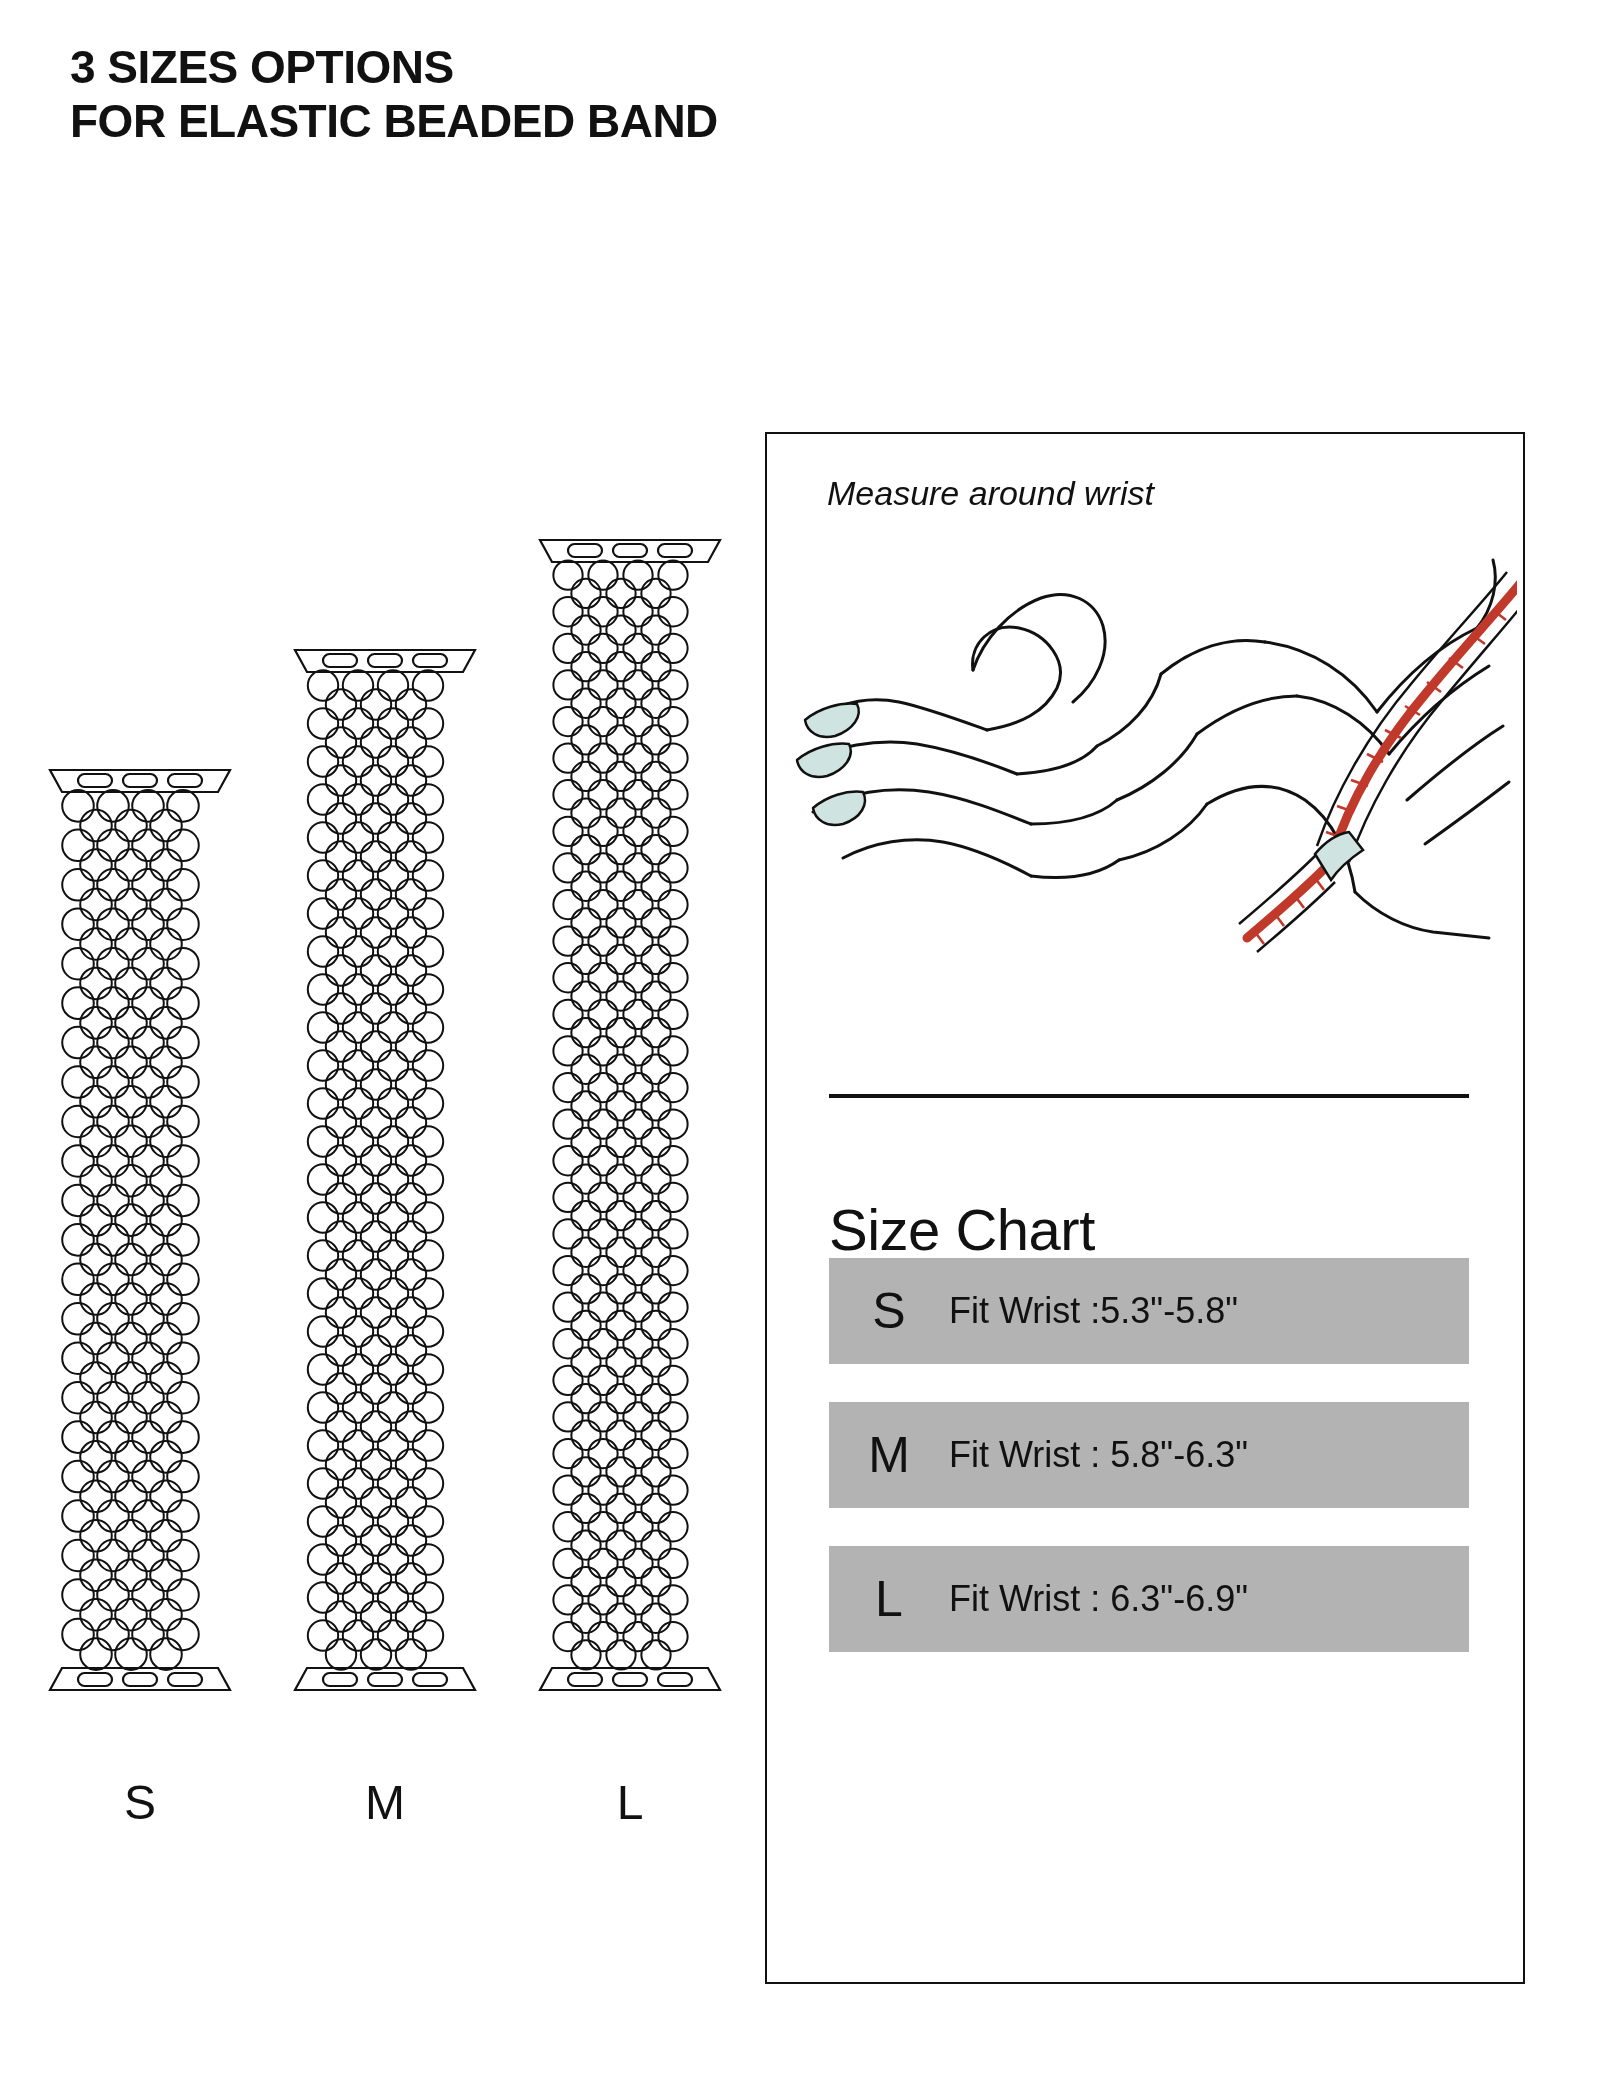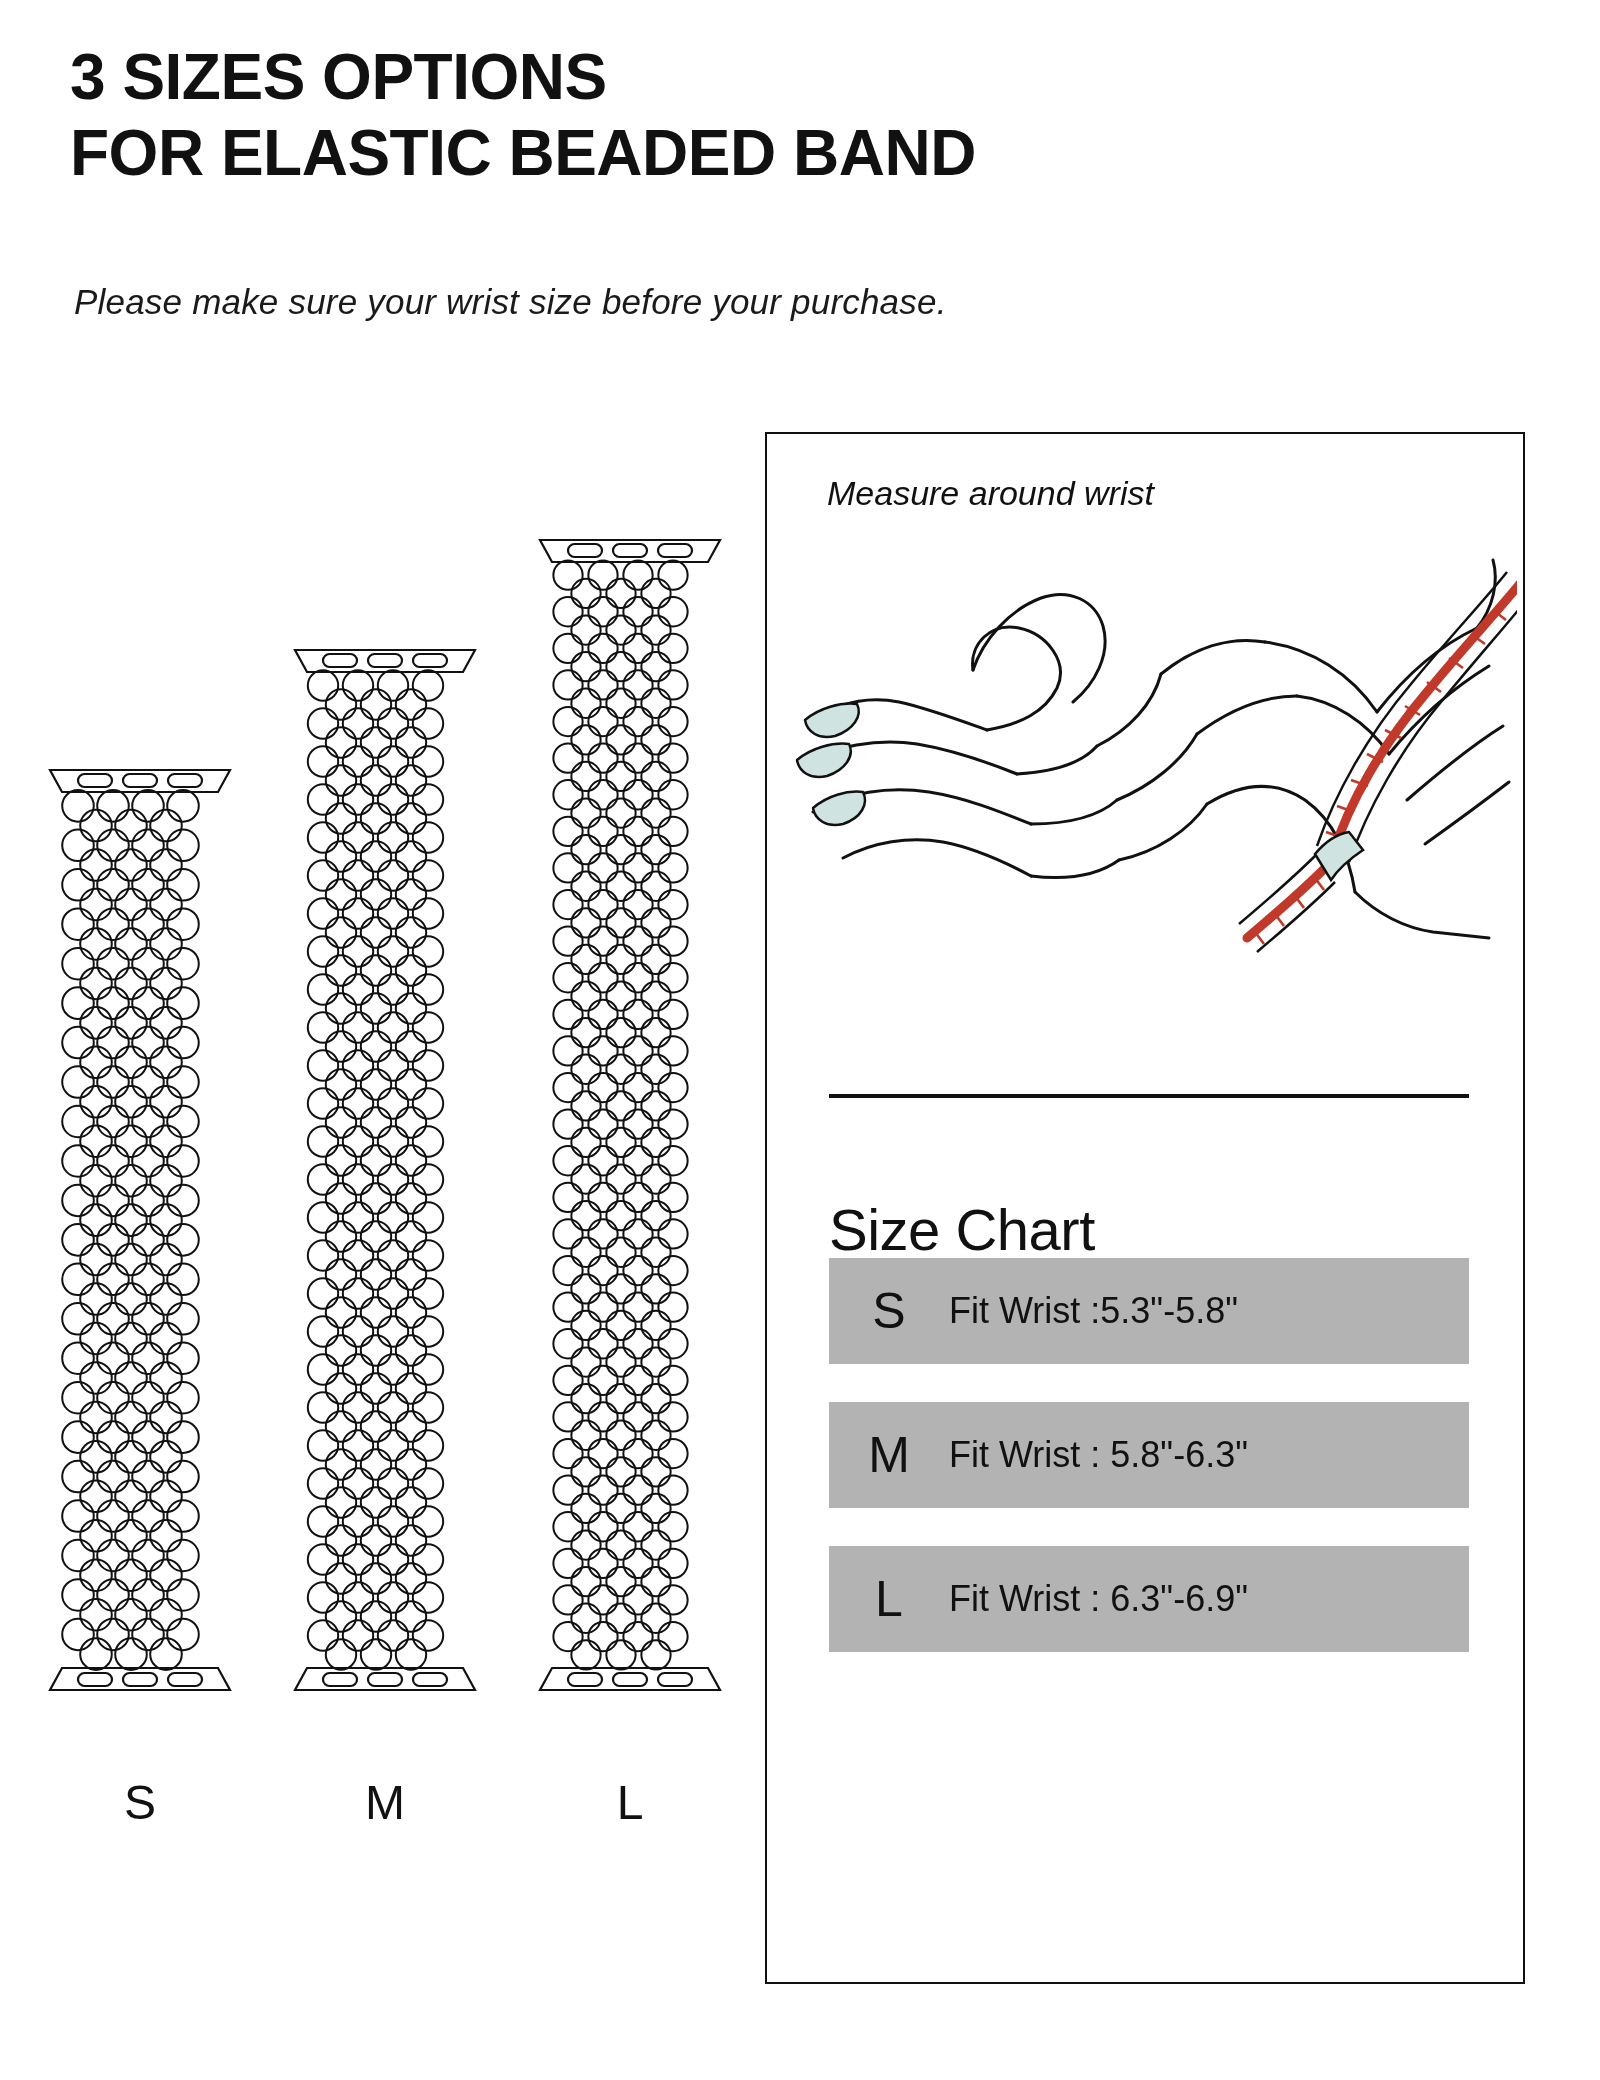--- a/index.html
+++ b/index.html
@@ -23,21 +23,21 @@
     height: 2080px;
     background: #ffffff;
   }
 
   
   .title {
     position: absolute;
     left: 70px;
     top: 40px;
     width: 1450px;
-    font-size: 64px;
+    font-size: 46px;
     font-weight: 700;
     line-height: 1.18;
     letter-spacing: -0.5px;
     color: #111111;
     white-space: pre-line;
   }
   .subtitle {
     position: absolute;
     left: 74px;
     top: 282px;
@@ -140,21 +140,20 @@
     white-space: pre;
   }
 </style>
 </head>
 <body>
 
 <div id="page">
 
   <div class="title">3 SIZES OPTIONS
 FOR ELASTIC BEADED BAND</div>
-  <div class="subtitle">Please make sure your wrist size before your purchase.</div>
 
   <div class="bands">
 
     <svg class="band" style="left:20px; height:1000px; width:240px;" viewBox="0 0 240 1000" preserveAspectRatio="xMidYMax meet">
       <g fill="none" stroke="#111" stroke-width="2.2">
 
         <path d="M30 40 L210 40 L198 62 L42 62 Z"></path>
         <rect x="58" y="44" width="34" height="13" rx="6.5"></rect>
         <rect x="103" y="44" width="34" height="13" rx="6.5"></rect>
         <rect x="148" y="44" width="34" height="13" rx="6.5"></rect>

